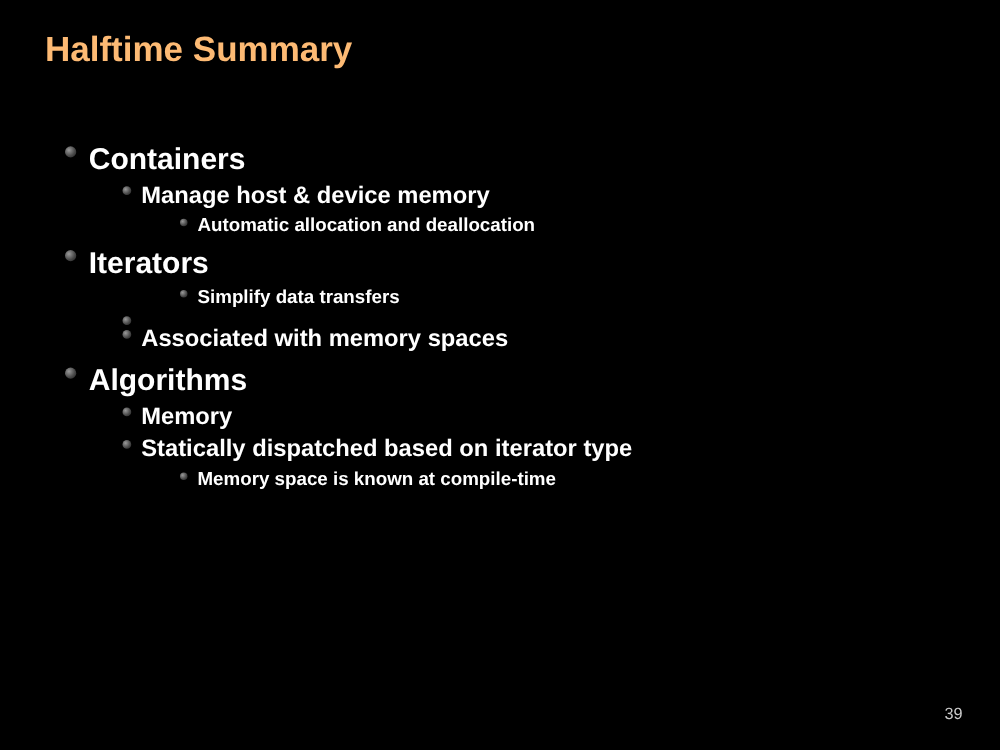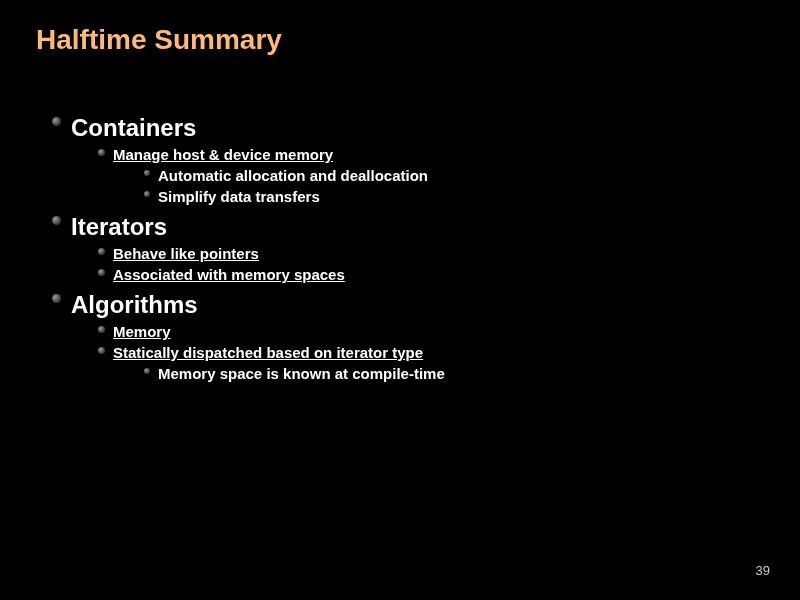--- a/index.html
+++ b/index.html
@@ -44,21 +44,21 @@
   }
   .bullet .marker.xs {
     width: 6px;
     height: 6px;
     top: 3px;
     margin-right: 8px;
   }
   .lvl1 { margin-left: 16px; }
   .lvl1 .text { font-size: 24px; font-weight: bold; }
   .lvl2 { margin-left: 62px; }
-  .lvl2 .text { font-size: 15px; font-weight: bold; text-decoration: underline; }
+  .lvl2 .text { font-size: 19px; font-weight: bold; }
   .lvl3 { margin-left: 108px; }
   .lvl3 .text { font-size: 15px; font-weight: bold; }
   .section-gap { margin-top: 8px; }
   .page-number {
     position: absolute;
     right: 30px;
     bottom: 22px;
     color: #cccccc;
     font-size: 13px;
   }
@@ -74,32 +74,31 @@
     <span class="text">Containers</span>
   </div>
   <div class="bullet lvl2">
     <span class="marker sm"></span>
     <span class="text">Manage host &amp; device memory</span>
   </div>
   <div class="bullet lvl3">
     <span class="marker xs"></span>
     <span class="text">Automatic allocation and deallocation</span>
   </div>
+  <div class="bullet lvl1 section-gap">
+    <span class="marker"></span>
+    <span class="text">Iterators</span>
+  </div>
+
   <div class="bullet lvl3">
     <span class="marker xs"></span>
     <span class="text">Simplify data transfers</span>
   </div>
-
-  <div class="bullet lvl1 section-gap">
-    <span class="marker"></span>
-    <span class="text">Iterators</span>
-  </div>
   <div class="bullet lvl2">
     <span class="marker sm"></span>
-    <span class="text">Behave like pointers</span>
   </div>
   <div class="bullet lvl2">
     <span class="marker sm"></span>
     <span class="text">Associated with memory spaces</span>
   </div>
 
   <div class="bullet lvl1 section-gap">
     <span class="marker"></span>
     <span class="text">Algorithms</span>
   </div>

